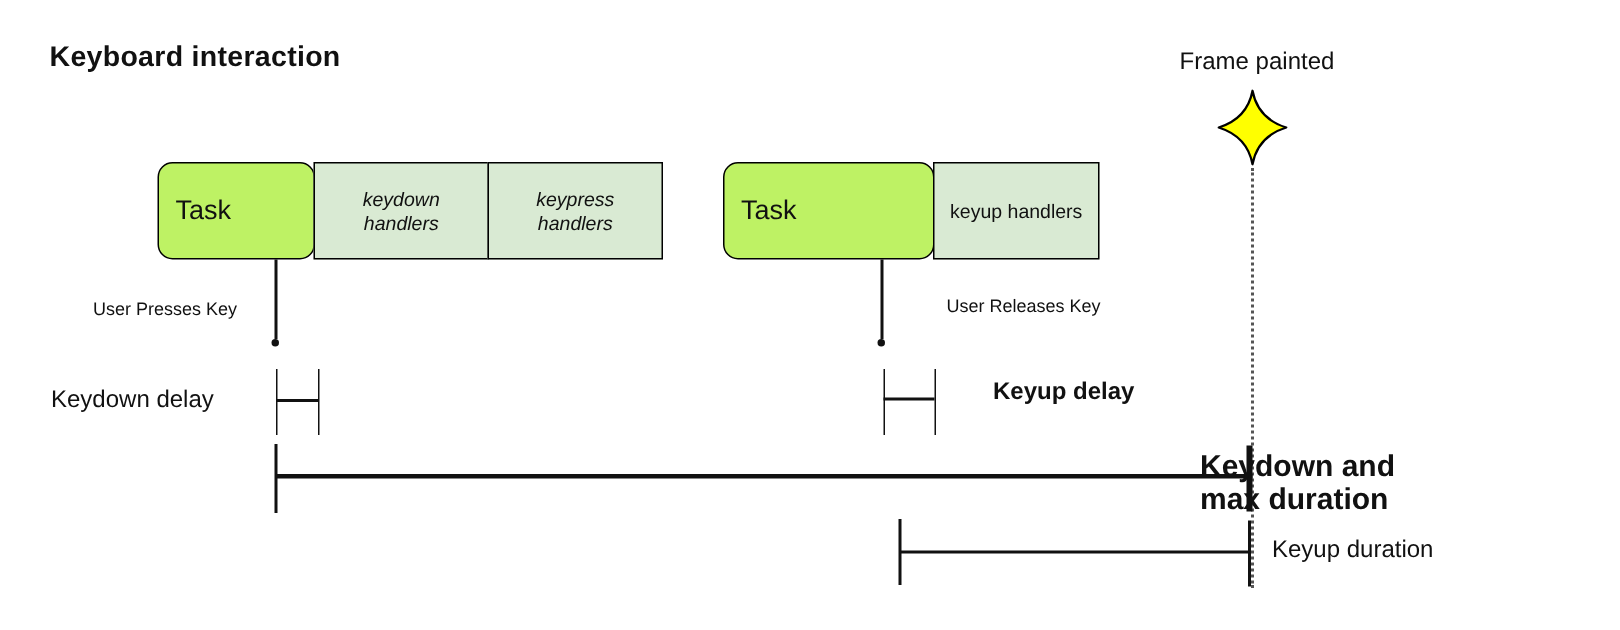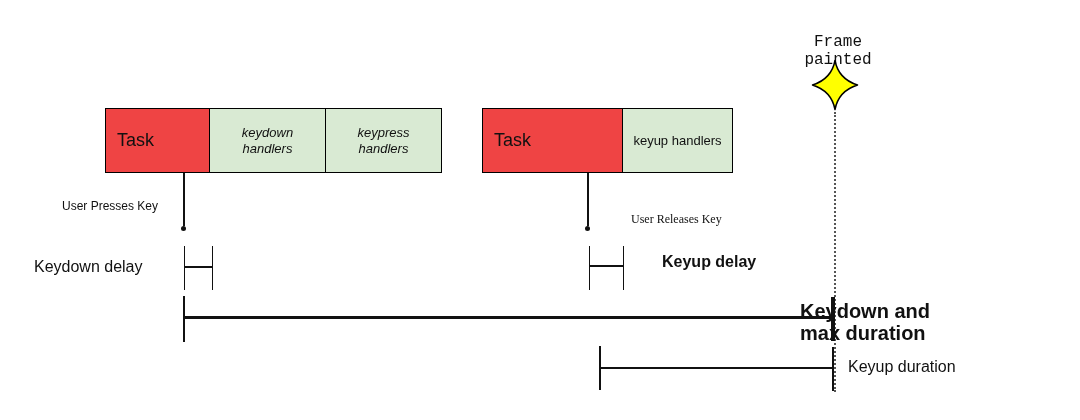--- a/index.html
+++ b/index.html
@@ -22,21 +22,20 @@
     font-size: 19px;
     font-weight: bold;
     letter-spacing: 0.2px;
   }
 
   .frame-painted-label {
     left: 778px; top: 33px;
     width: 120px;
     text-align: center;
     font-size: 16px;
-    font-family: Liberation Mono, monospace;
   }
 
   .star { left: 811px; top: 59px; }
 
   .dotted-line {
     left: 834px; top: 112px;
     height: 280px;
     border-left: 2px dotted #555555;
   }
 
@@ -48,23 +47,24 @@
   .group-1 { left: 105px; }
   .group-2 { left: 482px; }
   .seg {
     border: 1px solid #000000;
     display: flex;
     align-items: center;
     height: 65px;
   }
   .seg + .seg { margin-left: -1px; }
   .seg-task {
-    background: #ef4444;
+    background: #bef264;
     font-size: 18px;
     padding-left: 11px;
+    border-radius: 10px;
   }
   .seg-handler {
     background: #d9ead3;
     font-size: 13px;
     line-height: 16px;
     justify-content: center;
     text-align: center;
   }
   .g1-task { width: 105px; }
   .g1-h1, .g1-h2 { width: 117px; padding: 0 22px; font-style: italic; }
@@ -83,21 +83,21 @@
     background: #111111;
     top: 226px;
   }
   .event-line-1, .event-dot-1 { left: 183px; }
   .event-line-2, .event-dot-2 { left: 587px; }
   .event-dot-1 { left: 181px; }
   .event-dot-2 { left: 585px; }
 
   .event-label { font-size: 12px; margin-left: 19px; }
   .label-presses  { left: 43px;  top: 199px; }
-  .label-releases { left: 612px; top: 212px; font-family: Liberation Serif, serif; }
+  .label-releases { left: 612px; top: 197px; }
 
   .tick-v {
     width: 1.5px;
     background: #111111;
   }
   .conn-h {
     height: 1.5px;
     background: #111111;
   }
 
@@ -140,20 +140,21 @@
   .label-ku-duration {
     left: 848px; top: 358px;
     font-size: 16px;
   }
 </style>
 </head>
 <body>
 
 <div class="stage">
 
+  <div class="abs title">Keyboard interaction</div>
 
   <div class="abs frame-painted-label">Frame painted</div>
 
   <svg class="abs star" width="48" height="52" viewBox="0 0 48 52">
     <path d="M24 1.5 Q27.5 20 46.5 26 Q27.5 32 24 50.5 Q20.5 32 1.5 26 Q20.5 20 24 1.5 Z" fill="#ffff00" stroke="#000000" stroke-width="1.5" stroke-linejoin="round"></path>
   </svg>
 
   <div class="abs dotted-line"></div>
 
   <div class="abs task-group group-1">

